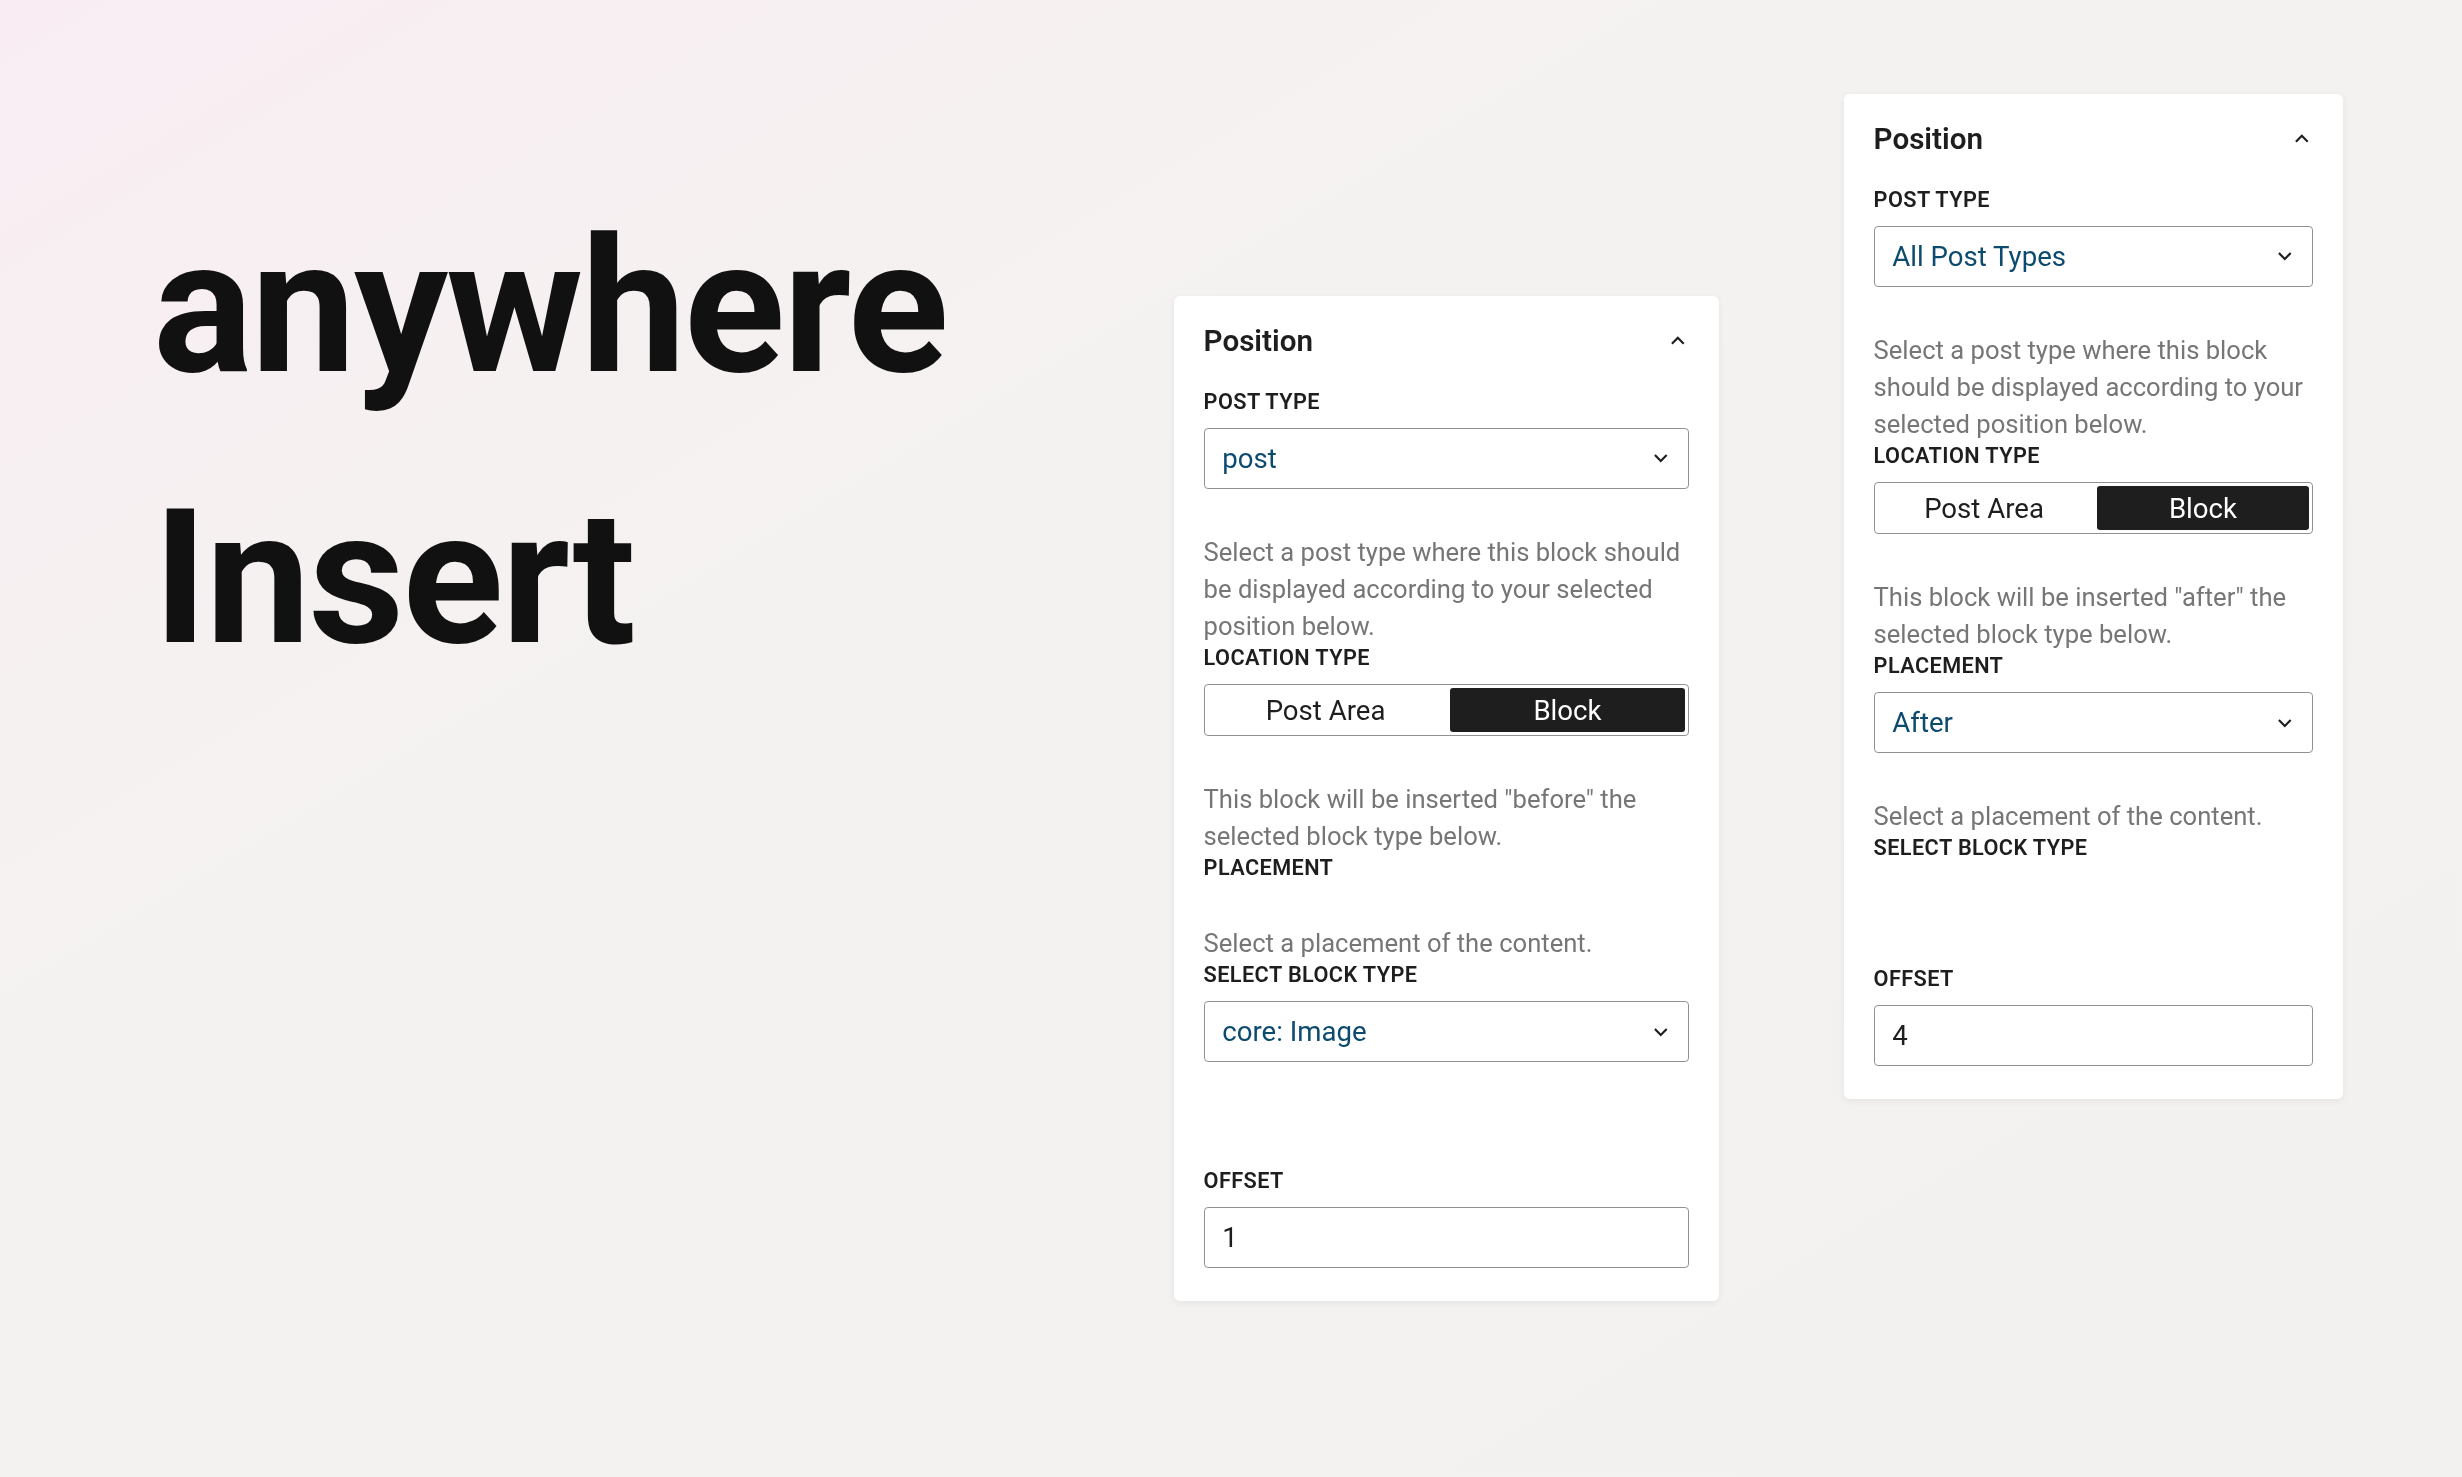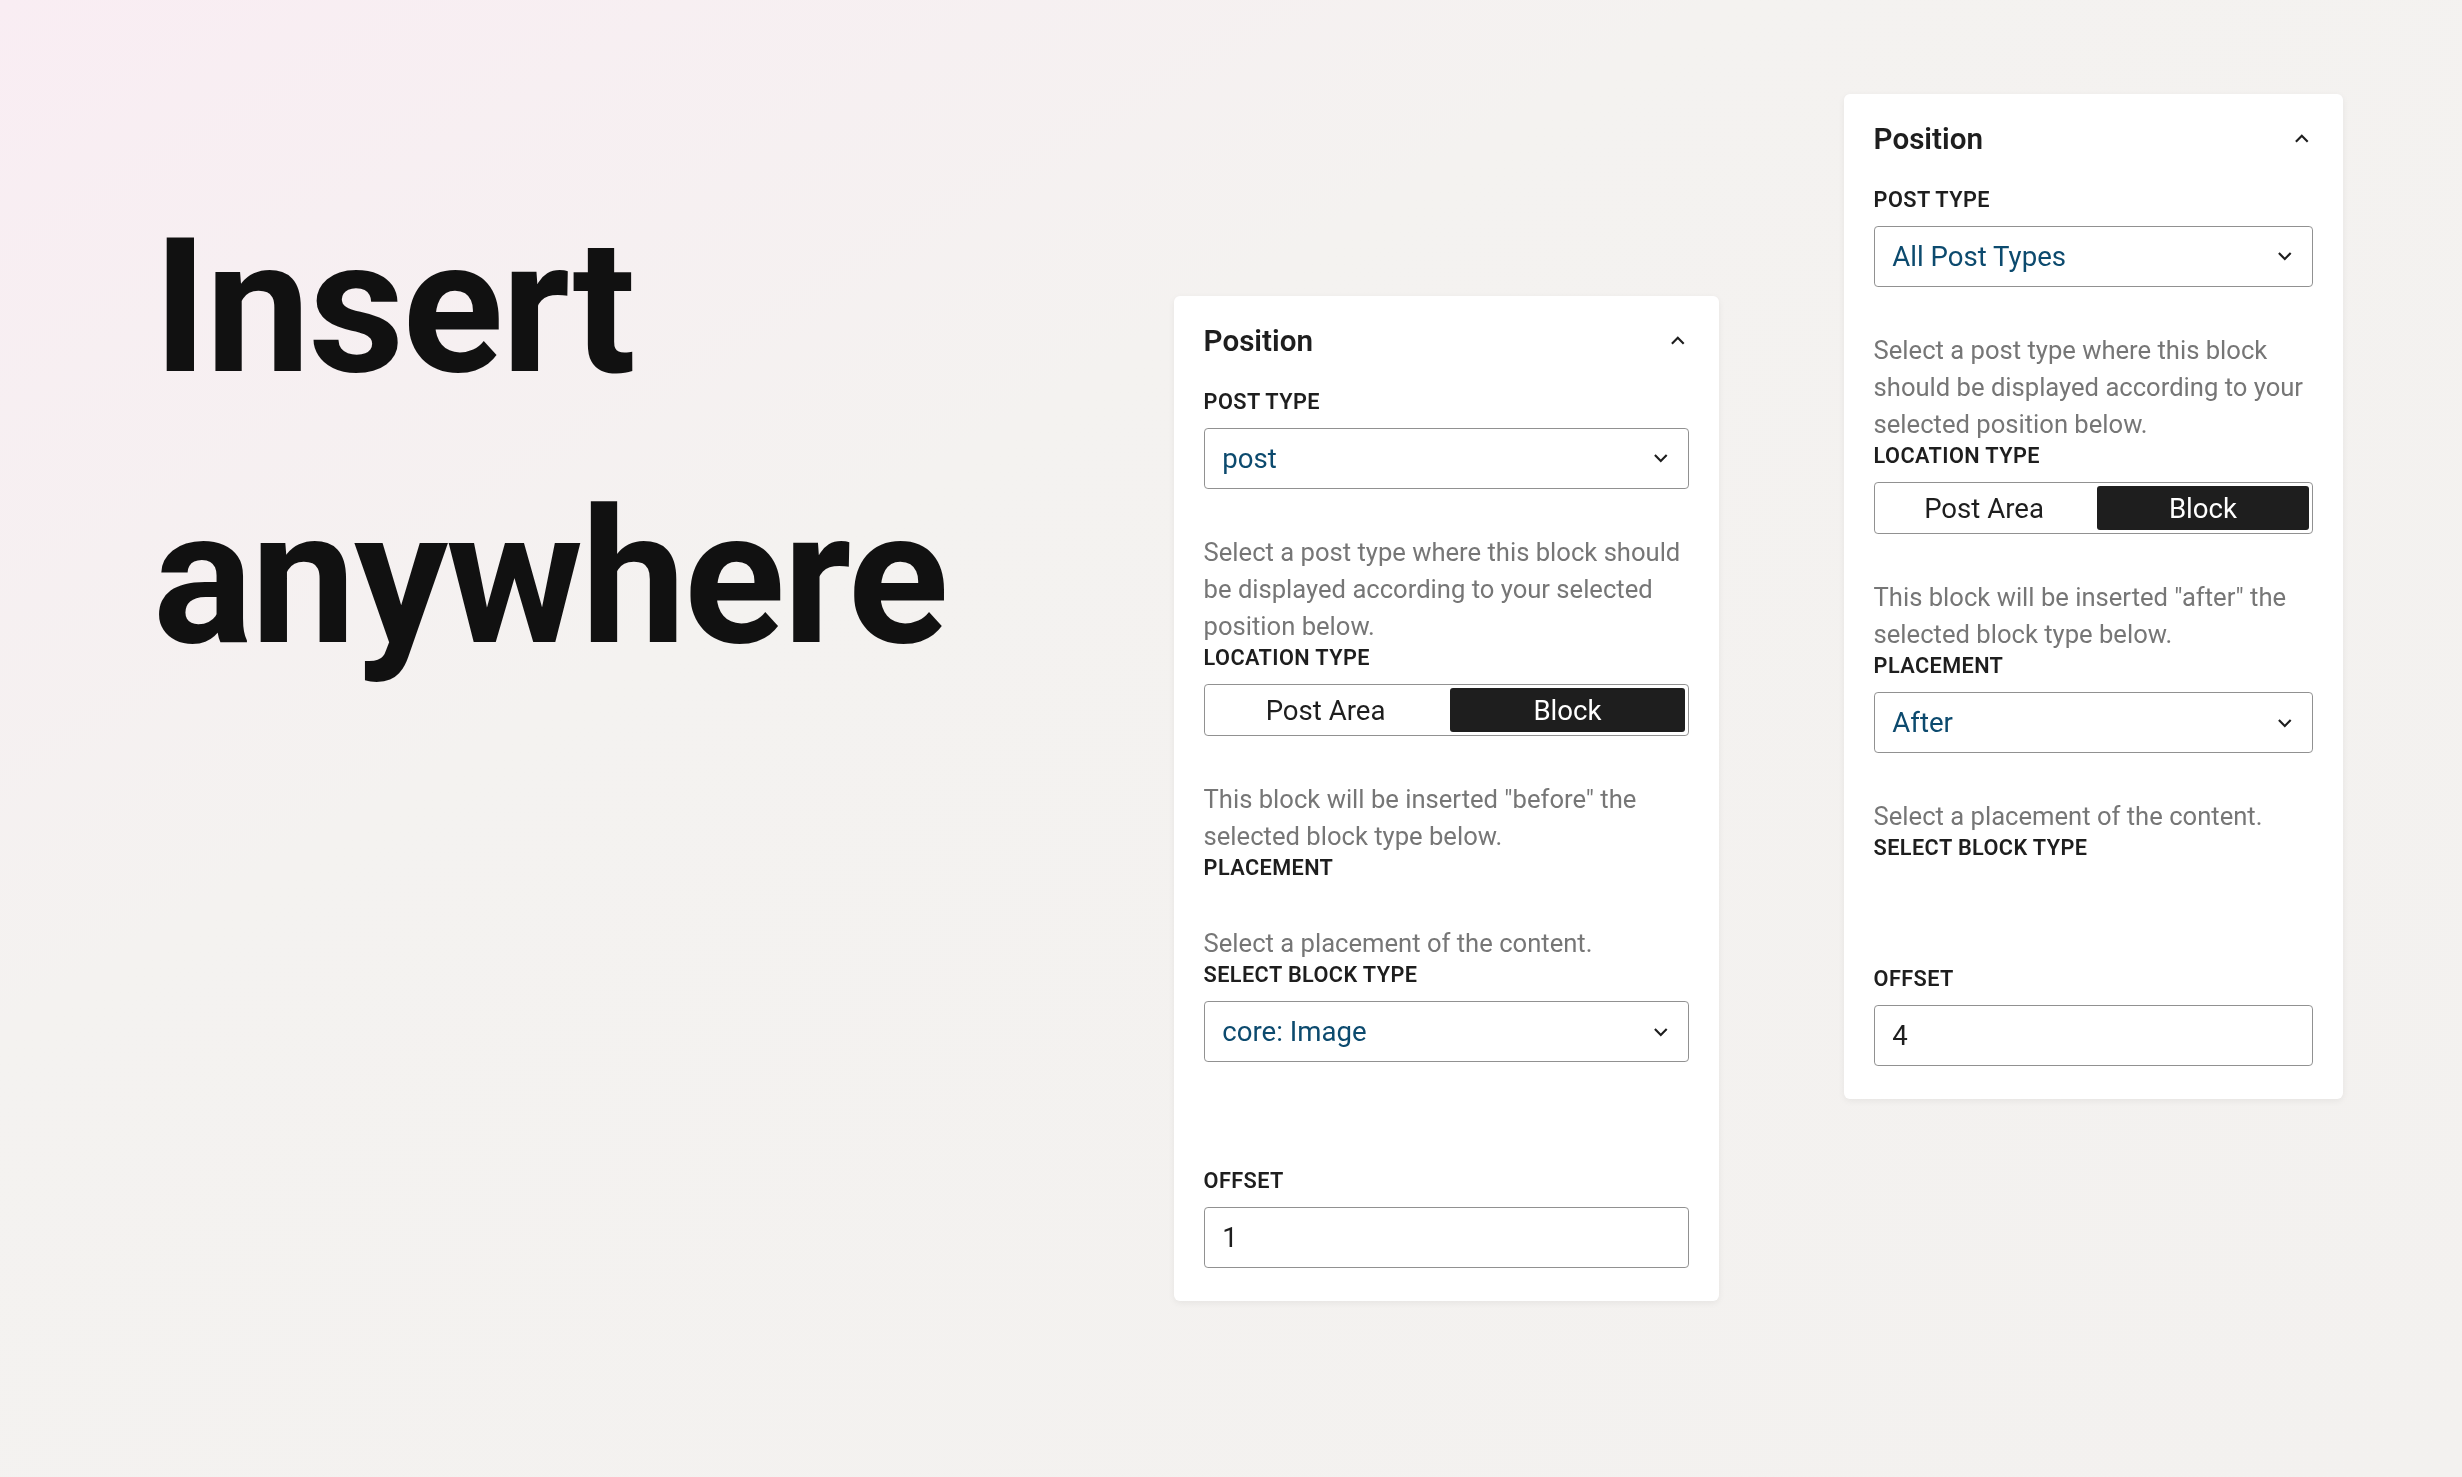--- a/index.html
+++ b/index.html
@@ -111,22 +111,22 @@
     border-radius: 3px;
     margin: 3px;
   }
   .toggle-opt.inactive { margin: 3px; }
   .field { margin-bottom: 0; }
 </style>
 </head>
 <body>
 
 <div class="headline">
+  <div>anywhere</div>
   <div>Insert</div>
-  <div>anywhere</div>
 </div>
 
 <div class="panel panel-1">
   <div class="panel-header">
     <div class="panel-title">Position</div>
     <svg class="chev" viewBox="0 0 24 24">
         <polyline points="6 15 12 9 18 15"></polyline>
       </svg>
   </div>
 

